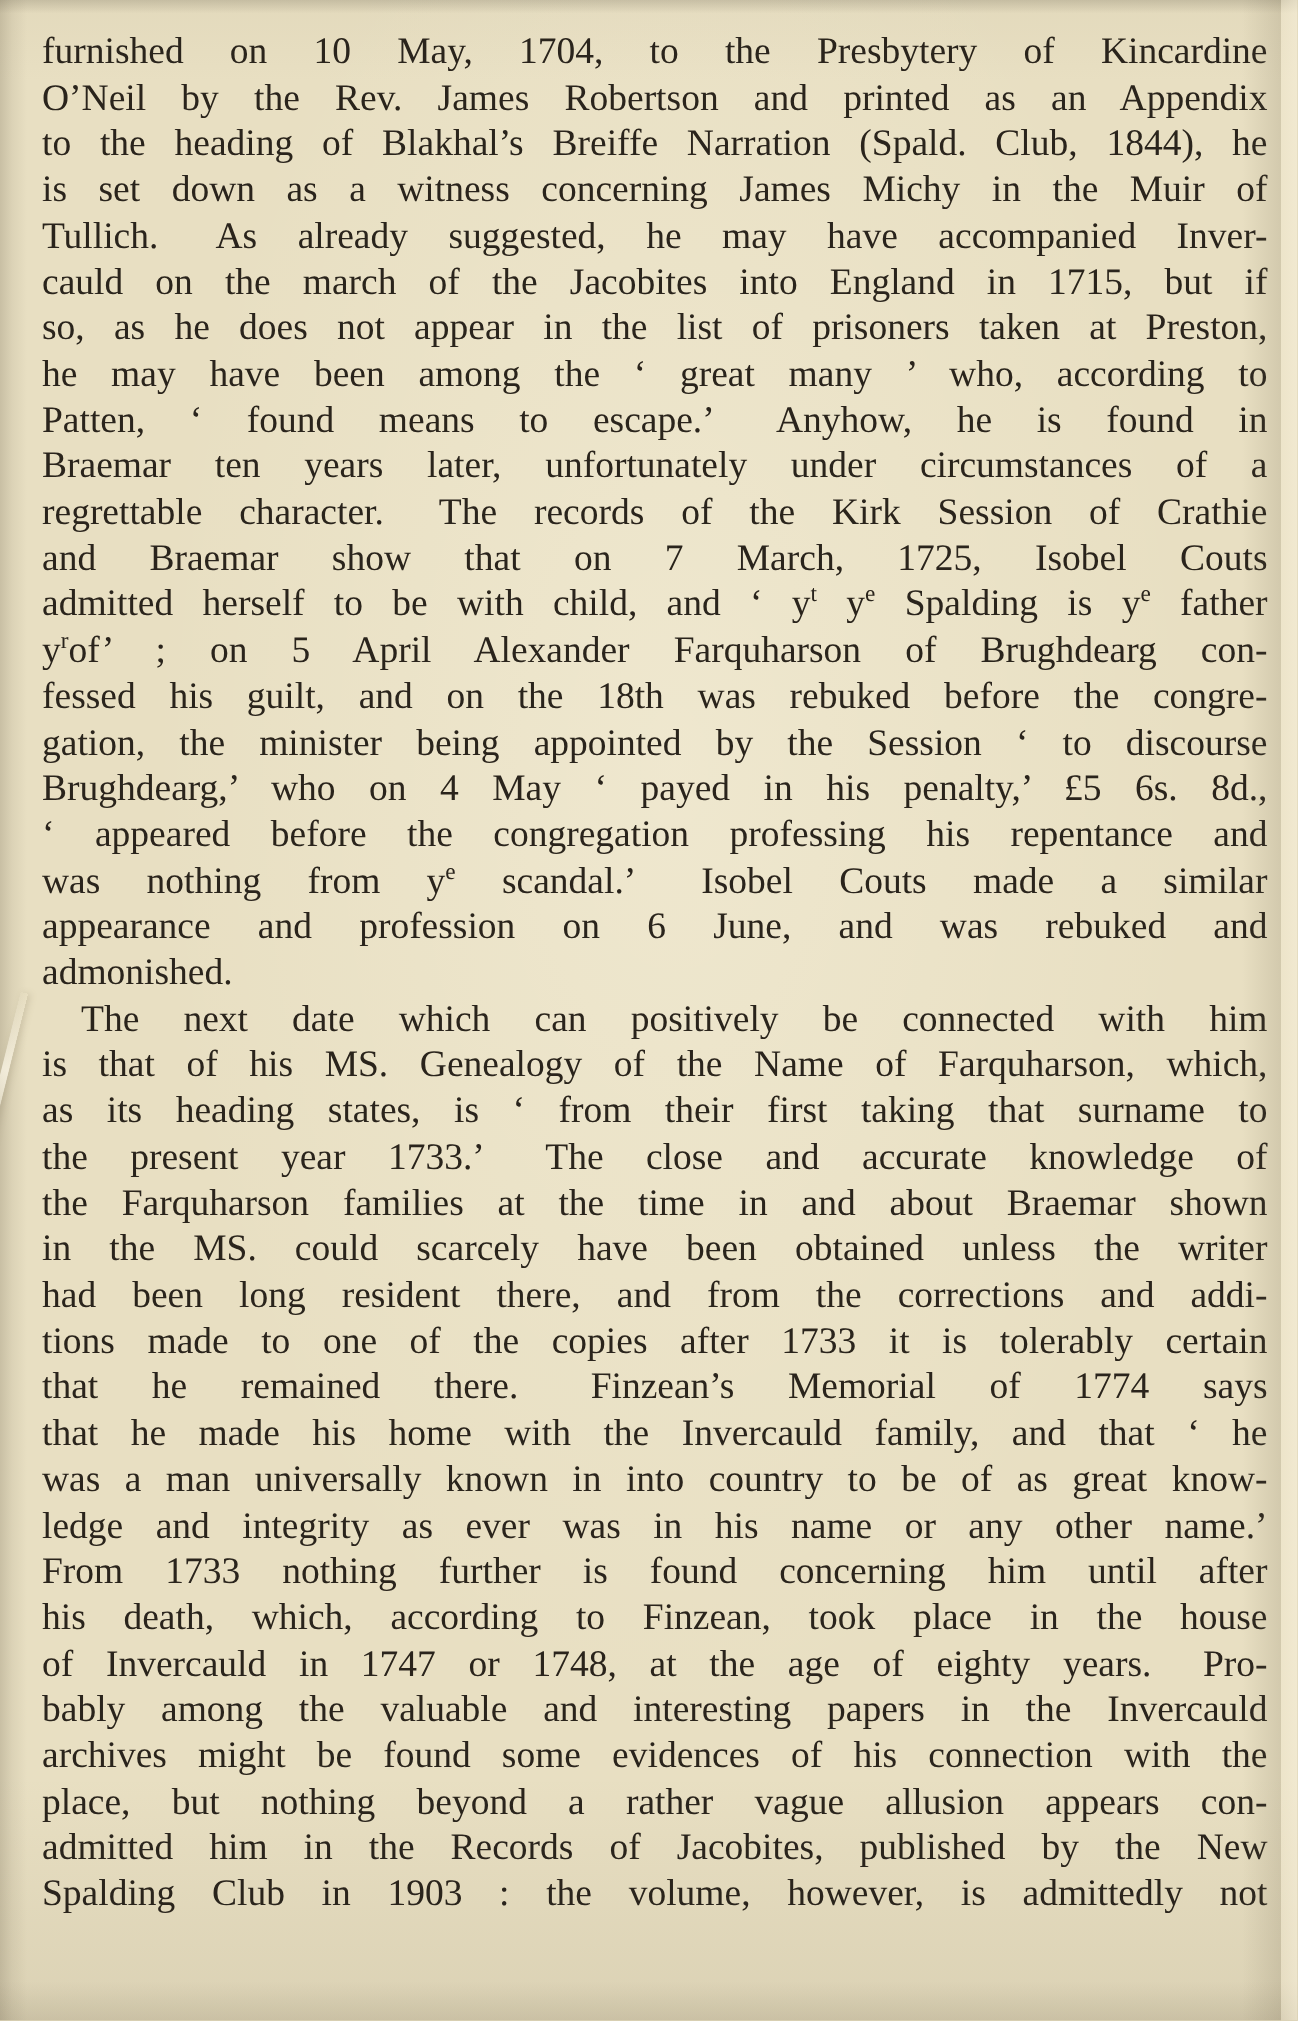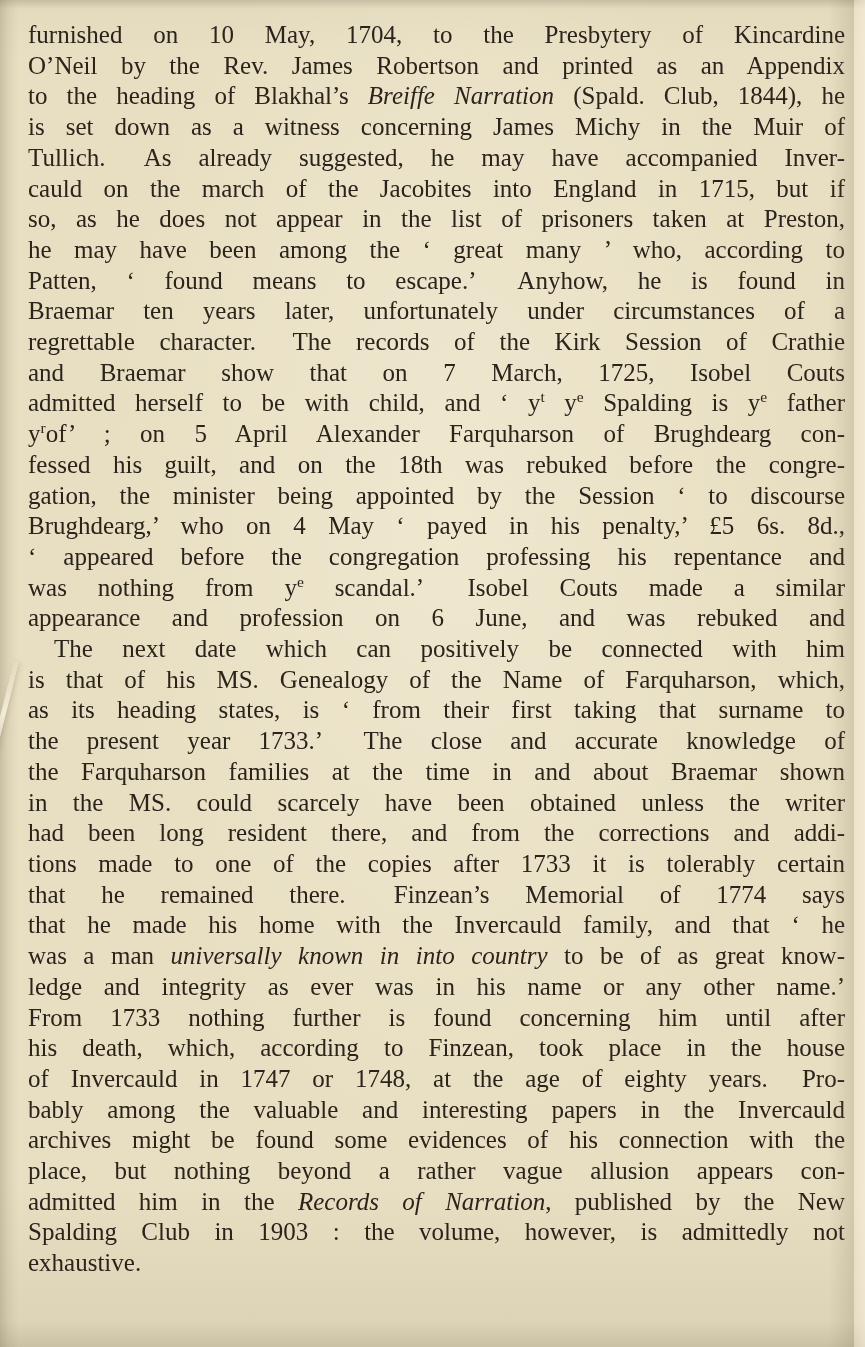--- a/index.html
+++ b/index.html
@@ -30,21 +30,21 @@
     line-height:30.7px;
     word-spacing:1.5px;
   }
   .paragraph{margin:0;}
   .line{
     text-align:justify;
     text-align-last:justify;
   }
   .line.last{ text-align-last:left; }
   .line.indent{ padding-left:26px; }
-  .it{ font-style:italic; }
+  .it{ }
   .sup{
     font-size:0.62em;
     vertical-align:super;
     line-height:0;
   }
   
   .edge{position:absolute;pointer-events:none;}
   .edge-left{
     left:0;top:0;bottom:0;width:18px;
     background:linear-gradient(90deg, rgba(110,100,78,.26) 0%, rgba(110,100,78,.10) 45%, rgba(110,100,78,0) 100%);
@@ -91,43 +91,43 @@
         <div class="line"><span>regrettable character.  The records of the Kirk Session of Crathie</span></div>
         <div class="line"><span>and Braemar show that on 7 March, 1725, Isobel Couts</span></div>
         <div class="line"><span>admitted herself to be with child, and ‘ y</span><span class="sup">t</span><span> y</span><span class="sup">e</span><span> Spalding is y</span><span class="sup">e</span><span> father</span></div>
         <div class="line"><span>y</span><span class="sup">r</span><span>of’ ; on 5 April Alexander Farquharson of Brughdearg con-</span></div>
         <div class="line"><span>fessed his guilt, and on the 18th was rebuked before the congre-</span></div>
         <div class="line"><span>gation, the minister being appointed by the Session ‘ to discourse</span></div>
         <div class="line"><span>Brughdearg,’ who on 4 May ‘ payed in his penalty,’ £5 6s. 8d.,</span></div>
         <div class="line"><span>‘ appeared before the congregation professing his repentance and</span></div>
         <div class="line"><span>was nothing from y</span><span class="sup">e</span><span> scandal.’  Isobel Couts made a similar</span></div>
         <div class="line"><span>appearance and profession on 6 June, and was rebuked and</span></div>
+        <div class="line last"><span>admonished.</span></div>
       </div>
       <div class="paragraph">
         <div class="line indent"><span>The next date which can positively be connected with him</span></div>
         <div class="line"><span>is that of his MS. Genealogy of the Name of Farquharson, which,</span></div>
         <div class="line"><span>as its heading states, is ‘ from their first taking that surname to</span></div>
         <div class="line"><span>the present year 1733.’  The close and accurate knowledge of</span></div>
         <div class="line"><span>the Farquharson families at the time in and about Braemar shown</span></div>
         <div class="line"><span>in the MS. could scarcely have been obtained unless the writer</span></div>
         <div class="line"><span>had been long resident there, and from the corrections and addi-</span></div>
         <div class="line"><span>tions made to one of the copies after 1733 it is tolerably certain</span></div>
         <div class="line"><span>that he remained there.  Finzean’s Memorial of 1774 says</span></div>
         <div class="line"><span>that he made his home with the Invercauld family, and that ‘ he</span></div>
         <div class="line"><span>was a man </span><span class="it">universally known in into country</span><span> to be of as great know-</span></div>
         <div class="line"><span>ledge and integrity as ever was in his name or any other name.’</span></div>
         <div class="line"><span>From 1733 nothing further is found concerning him until after</span></div>
         <div class="line"><span>his death, which, according to Finzean, took place in the house</span></div>
         <div class="line"><span>of Invercauld in 1747 or 1748, at the age of eighty years.  Pro-</span></div>
         <div class="line"><span>bably among the valuable and interesting papers in the Invercauld</span></div>
         <div class="line"><span>archives might be found some evidences of his connection with the</span></div>
         <div class="line"><span>place, but nothing beyond a rather vague allusion appears con-</span></div>
-        <div class="line"><span>admitted him in the </span><span class="it">Records of Narration</span><span>, published by the New</span></div>
+        <div class="line"><span>admitted him in the </span><span class="it">Records of Jacobites</span><span>, published by the New</span></div>
         <div class="line"><span>Spalding Club in 1903 : the volume, however, is admittedly not</span></div>
-        <div class="line last"><span>exhaustive.</span></div>
       </div>
     </div>
   <div class="edge edge-left"></div>
   <div class="edge edge-top"></div>
   <div class="edge edge-bottom"></div>
   <div class="edge edge-right-shade"></div>
   <div class="edge edge-right-light"></div>
   <div class="edge crease"></div>
 </div>
 

